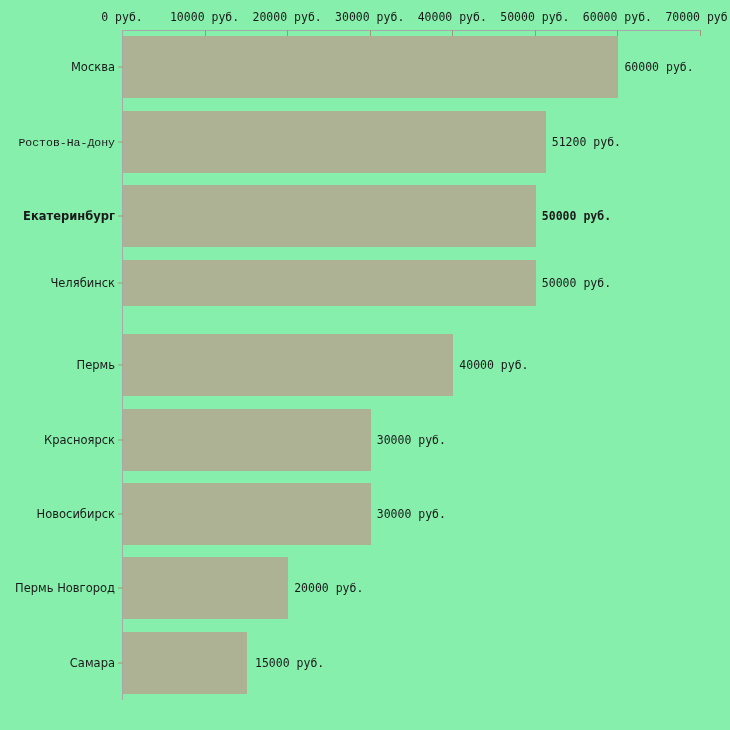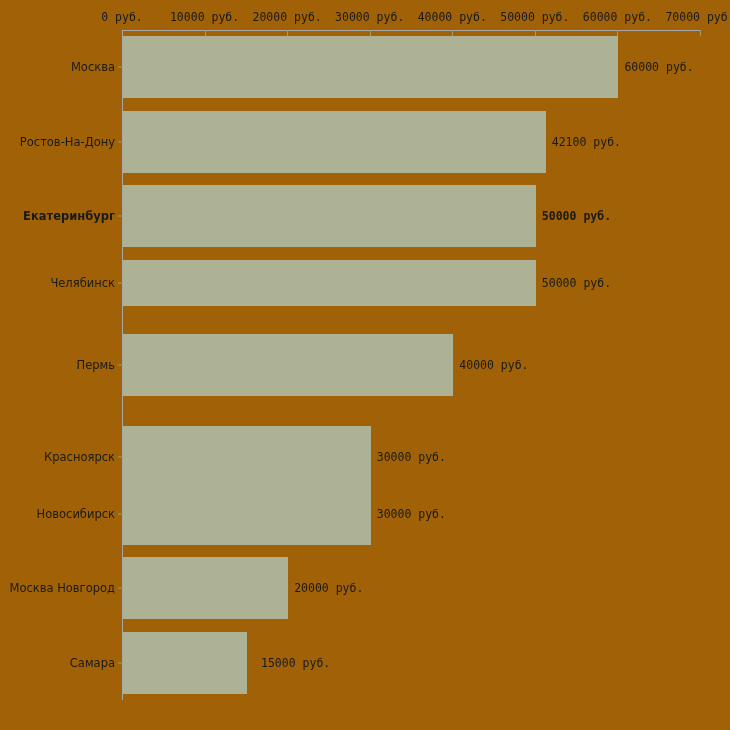--- a/index.html
+++ b/index.html
@@ -12,21 +12,21 @@
     height: 730px;
     font-family: "DejaVu Sans", sans-serif;
     color: #1a1a1a;
     overflow: hidden;
   }
 
   #chart-root {
     position: relative;
     width: 730px;
     height: 730px;
-    background: #a16207;
+    background: #86efac;
   }
 
   
   #x-axis {
     position: absolute;
     left: 0;
     top: 0;
     width: 730px;
     height: 36px;
   }
@@ -140,63 +140,63 @@
   <div id="plot-area">
     <div id="y-axis-line" style="left: 122px; top: 30px; height: 670px;"></div>
     <div id="bars-container">
         <div class="bar-row" style="top: 36.2222px; height: 62px; text-decoration: underline;">
           <div class="cat-label" style="right: 615px;">Москва</div>
           <div class="y-tick-mark" style="left: 118px;"></div>
           <div class="bar" style="left: 123px; width: 495.429px; background: rgb(174, 178, 148);"></div>
           <div class="bar-value" style="left: 624.429px;">60000 руб.</div>
         </div>
         <div class="bar-row" style="top: 110.667px; height: 62px;">
-          <div class="cat-label" style="right: 615px;">Ростов-На-Дону</div>
+          <div class="cat-label" style="right: 615px; font-family: Liberation Mono, monospace;">Ростов-На-Дону</div>
           <div class="y-tick-mark" style="left: 118px;"></div>
           <div class="bar" style="left: 123px; width: 422.766px; background: rgb(174, 178, 148);"></div>
-          <div class="bar-value" style="left: 551.766px;">42100 руб.</div>
+          <div class="bar-value" style="left: 551.766px;">51200 руб.</div>
         </div>
         <div class="bar-row" style="top: 185.111px; height: 62px; font-weight: bold;">
           <div class="cat-label" style="right: 615px;">Екатеринбург</div>
           <div class="y-tick-mark" style="left: 118px;"></div>
           <div class="bar" style="left: 123px; width: 412.857px; background: rgb(174, 178, 148);"></div>
           <div class="bar-value" style="left: 541.857px;">50000 руб.</div>
         </div>
         <div class="bar-row" style="top: 259.556px; height: 46px;">
           <div class="cat-label" style="right: 615px;">Челябинск</div>
           <div class="y-tick-mark" style="left: 118px;"></div>
           <div class="bar" style="left: 123px; width: 412.857px; background: rgb(174, 178, 148);"></div>
           <div class="bar-value" style="left: 541.857px;">50000 руб.</div>
         </div>
         <div class="bar-row" style="top: 334px; height: 62px;">
           <div class="cat-label" style="right: 615px;">Пермь</div>
           <div class="y-tick-mark" style="left: 118px;"></div>
           <div class="bar" style="left: 123px; width: 330.286px; background: rgb(174, 178, 148);"></div>
           <div class="bar-value" style="left: 459.286px;">40000 руб.</div>
         </div>
-        <div class="bar-row" style="top: 426px; height: 62px;">
+        <div class="bar-row" style="top: 409px; height: 62px;">
           <div class="cat-label" style="right: 615px;">Красноярск</div>
           <div class="y-tick-mark" style="left: 118px;"></div>
           <div class="bar" style="left: 123px; width: 247.714px; background: rgb(174, 178, 148);"></div>
           <div class="bar-value" style="left: 376.714px;">30000 руб.</div>
         </div>
         <div class="bar-row" style="top: 482.889px; height: 62px;">
           <div class="cat-label" style="right: 615px;">Новосибирск</div>
           <div class="y-tick-mark" style="left: 118px;"></div>
           <div class="bar" style="left: 123px; width: 247.714px; background: rgb(174, 178, 148);"></div>
           <div class="bar-value" style="left: 376.714px;">30000 руб.</div>
         </div>
         <div class="bar-row" style="top: 557.333px; height: 62px;">
-          <div class="cat-label" style="right: 615px;">Москва Новгород</div>
+          <div class="cat-label" style="right: 615px;">Пермь Новгород</div>
           <div class="y-tick-mark" style="left: 118px;"></div>
           <div class="bar" style="left: 123px; width: 165.143px; background: rgb(174, 178, 148);"></div>
           <div class="bar-value" style="left: 294.143px;">20000 руб.</div>
         </div>
         <div class="bar-row" style="top: 631.778px; height: 62px;">
           <div class="cat-label" style="right: 615px;">Самара</div>
           <div class="y-tick-mark" style="left: 118px;"></div>
           <div class="bar" style="left: 123px; width: 123.857px; background: rgb(174, 178, 148);"></div>
-          <div class="bar-value" style="left: 261px;">15000 руб.</div>
+          <div class="bar-value" style="left: 255px;">15000 руб.</div>
         </div>
       </div>
   </div>
 
 </div>
 
 </body></html>

